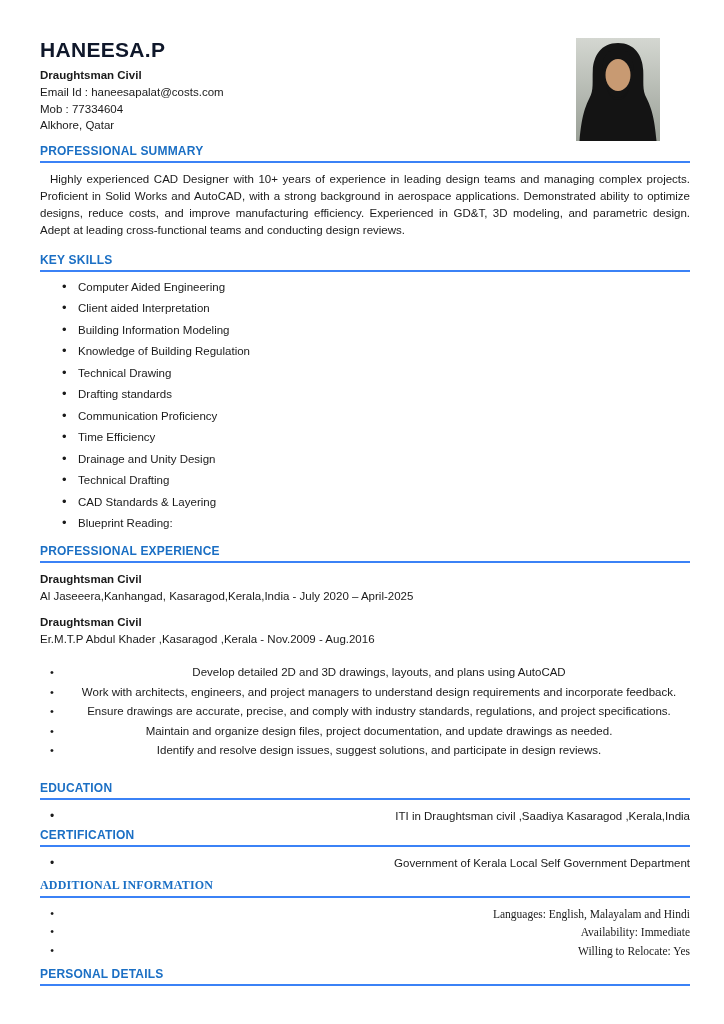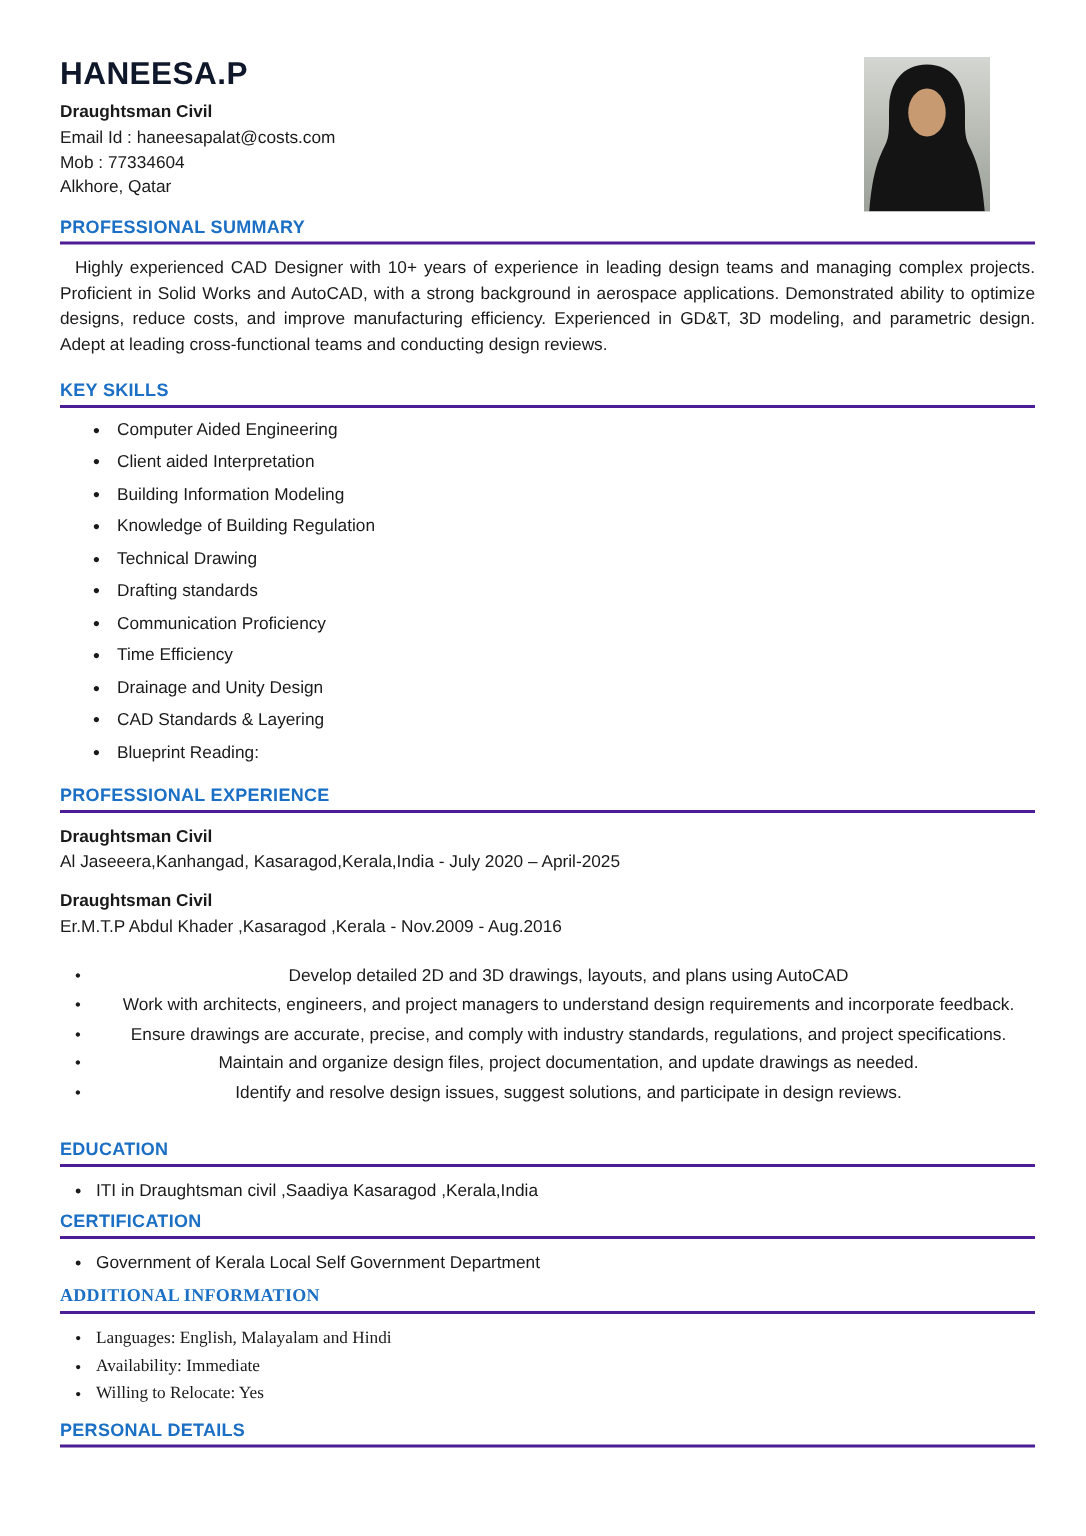--- a/index.html
+++ b/index.html
@@ -38,21 +38,21 @@
     background: #b9bdb6;
   }
   .photo svg { display: block; width: 100%; height: 100%; }
   
   .section-heading {
     color: #1b6fc4;
     font-size: 12px;
     font-weight: bold;
     letter-spacing: 0.2px;
     padding-bottom: 3px;
-    border-bottom: 2px solid #4c1d95;
+    border-bottom: 2px solid #3b82f6;
     margin-bottom: 8px;
   }
   .sec { margin-top: 14px; }
   .sec-summary { margin-top: 10px; }
   .summary-text {
     font-size: 11.5px;
     line-height: 17px;
     text-align: justify;
     text-indent: 10px;
   }
@@ -91,20 +91,21 @@
     font-size: 11px;
   }
   
   .plain-list { padding-left: 8px; margin-top: 2px; }
   .plain-list li {
     font-size: 11.5px;
     line-height: 16.5px;
     margin-bottom: 2px;
     position: relative;
     padding-left: 16px;
+    text-align: right;
   }
   .plain-list li::before {
     content: "\2022";
     position: absolute;
     left: 2px;
     font-size: 12px;
   }
   .sec-education { margin-top: 22px; }
   .sec-certification { margin-top: 4px; }
   .sec-additional { margin-top: 6px; font-family: Liberation Serif, serif; }
@@ -150,20 +151,21 @@
     <ul class="skills-list">
       <li>Computer Aided Engineering</li>
       <li>Client aided Interpretation</li>
       <li>Building Information Modeling</li>
       <li>Knowledge of Building Regulation</li>
       <li>Technical Drawing</li>
       <li>Drafting standards</li>
       <li>Communication Proficiency</li>
       <li>Time Efficiency</li>
       <li>Drainage and Unity Design</li>
+      <li>Technical Drafting</li>
       <li>CAD Standards &amp; Layering</li>
       <li>Blueprint Reading:</li>
     </ul>
   </div>
 
   <div class="sec">
     <div class="section-heading">PROFESSIONAL EXPERIENCE</div>
 
     <div class="job">
       <div class="job-name">Draughtsman Civil</div>

